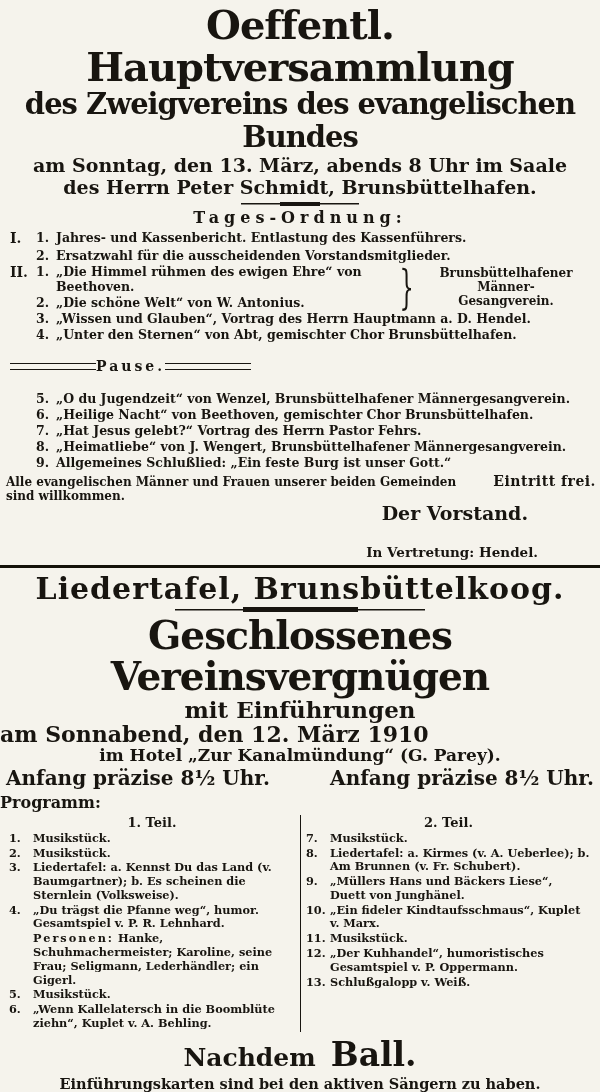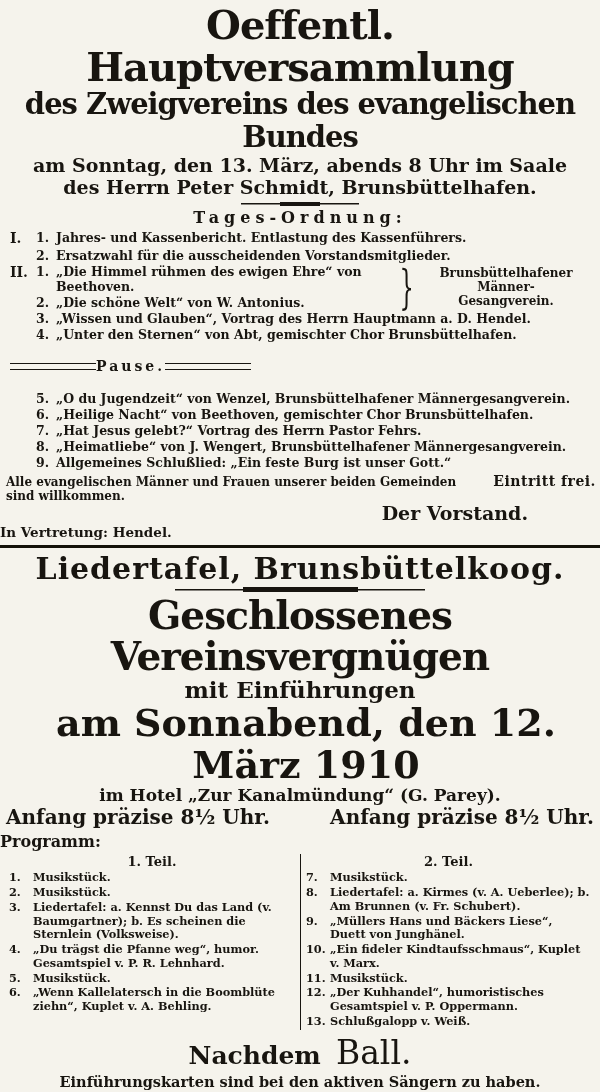--- a/index.html
+++ b/index.html
@@ -27,46 +27,46 @@
   .braced .arow .t{padding-right:196px;}
   .brace-box{position:absolute;right:0;top:0;height:100%;display:flex;align-items:center;}
   .brace-glyph{font-size:30px;font-weight:normal;transform:scale(.75,1.55);margin-right:4px;}
   .brace-note{font-size:12px;font-weight:bold;width:172px;text-align:center;line-height:1.2;}
   .pause-row{display:flex;align-items:center;justify-content:flex-start;margin:16px 0;}
   .pause-line{width:86px;height:5px;border-top:1.8px solid #181510;border-bottom:1.8px solid #181510;}
   .pause-label{font-size:14px;font-weight:bold;letter-spacing:3px;}
   .s1-welcome{display:flex;justify-content:space-between;align-items:baseline;padding:2px 4px 0 6px;font-size:12px;font-weight:bold;}
   .s1-free{font-size:14px;letter-spacing:.5px;white-space:nowrap;margin-left:6px;}
   .s1-signoff{font-size:19px;font-weight:bold;text-align:right;padding-right:72px;line-height:1.1;}
-  .s1-deputy{font-size:13.5px;font-weight:bold;text-align:left;padding-right:62px;}
+  .s1-deputy{font-size:13.5px;font-weight:bold;text-align:right;padding-right:62px;margin-top:20px;}
 
   .section-divider{border:0;border-top:3px solid #141109;margin:5px 0 4px 0;}
 
   
   .s2-org{font-size:30px;font-weight:bold;text-align:center;letter-spacing:1px;line-height:1.1;}
   .s2-org-rule{height:6px;margin:2px auto;width:250px;
     background:
       linear-gradient(#181510,#181510) center/46% 5px no-repeat,
       linear-gradient(#181510,#181510) center/100% 1.5px no-repeat;}
   .s2-title{font-size:39px;font-weight:bold;text-align:center;letter-spacing:-1px;line-height:1.05;}
   .s2-sub{font-size:23px;font-weight:bold;text-align:center;line-height:1.1;}
-  .s2-date{font-size:38px;font-weight:bold;text-align:center;line-height:1.1;margin-left:12px;}
+  .s2-date{font-size:22px;font-weight:bold;line-height:1.1;}
   .s2-venue{font-size:17px;font-weight:bold;text-align:center;line-height:1.15;}
   .s2-anfang{display:flex;justify-content:space-between;font-size:20px;font-weight:bold;padding:0 6px;}
   .s2-program-heading{font-size:16px;font-weight:bold;text-align:left;margin:3px 0;}
   .cols{display:flex;padding:0 4px;}
   .col{width:50%;box-sizing:border-box;padding:0 5px;}
   .col2{border-left:1.5px solid #181510;}
   .col-heading{font-size:13px;font-weight:bold;text-align:center;margin-bottom:2px;}
   .pitem{display:grid;grid-template-columns:24px 1fr;font-size:11.3px;font-weight:bold;line-height:1.22;margin-bottom:1px;}
   .persons{font-size:11.3px;font-weight:bold;line-height:1.22;padding-left:24px;margin-bottom:1px;}
   .persons .plabel{letter-spacing:2px;}
   .ball-row{text-align:center;margin:3px 0 1px 0;}
   .ball-prefix{font-size:25px;font-weight:bold;}
-  .ball-word{font-size:33px;font-weight:normal;margin-left:10px;}
+  .ball-word{font-size:33px;font-weight:bold;margin-left:10px;}
   .s2-tickets{font-size:14.5px;font-weight:bold;text-align:center;}
   .s2-signoff{font-size:16px;font-weight:bold;text-align:right;padding-right:42px;}
 </style>
 </head>
 <body>
 
 <div class="poster">
 
   <div>
     <div class="s1-title1">Oeffentl. Hauptversammlung</div>
@@ -187,20 +187,24 @@
           <span>Musikstück.</span>
         </div>
         <div class="pitem">
           <span>3.</span>
           <span>Liedertafel: a. Kennst Du das Land (v. Baumgartner); b. Es scheinen die Sternlein (Volksweise).</span>
         </div>
         <div class="pitem">
           <span>4.</span>
           <span>„Du trägst die Pfanne weg“, humor. Gesamtspiel v. P. R. Lehnhard.</span>
         </div>
+        <div class="persons">
+          <span class="plabel">Personen:</span>
+          <span>Hanke, Schuhmachermeister; Karoline, seine Frau; Seligmann, Lederhändler; ein Gigerl.</span>
+        </div>
         <div class="pitem">
           <span>5.</span>
           <span>Musikstück.</span>
         </div>
         <div class="pitem">
           <span>6.</span>
           <span>„Wenn Kallelatersch in die Boomblüte ziehn“, Kuplet v. A. Behling.</span>
         </div>
       </div>
 

